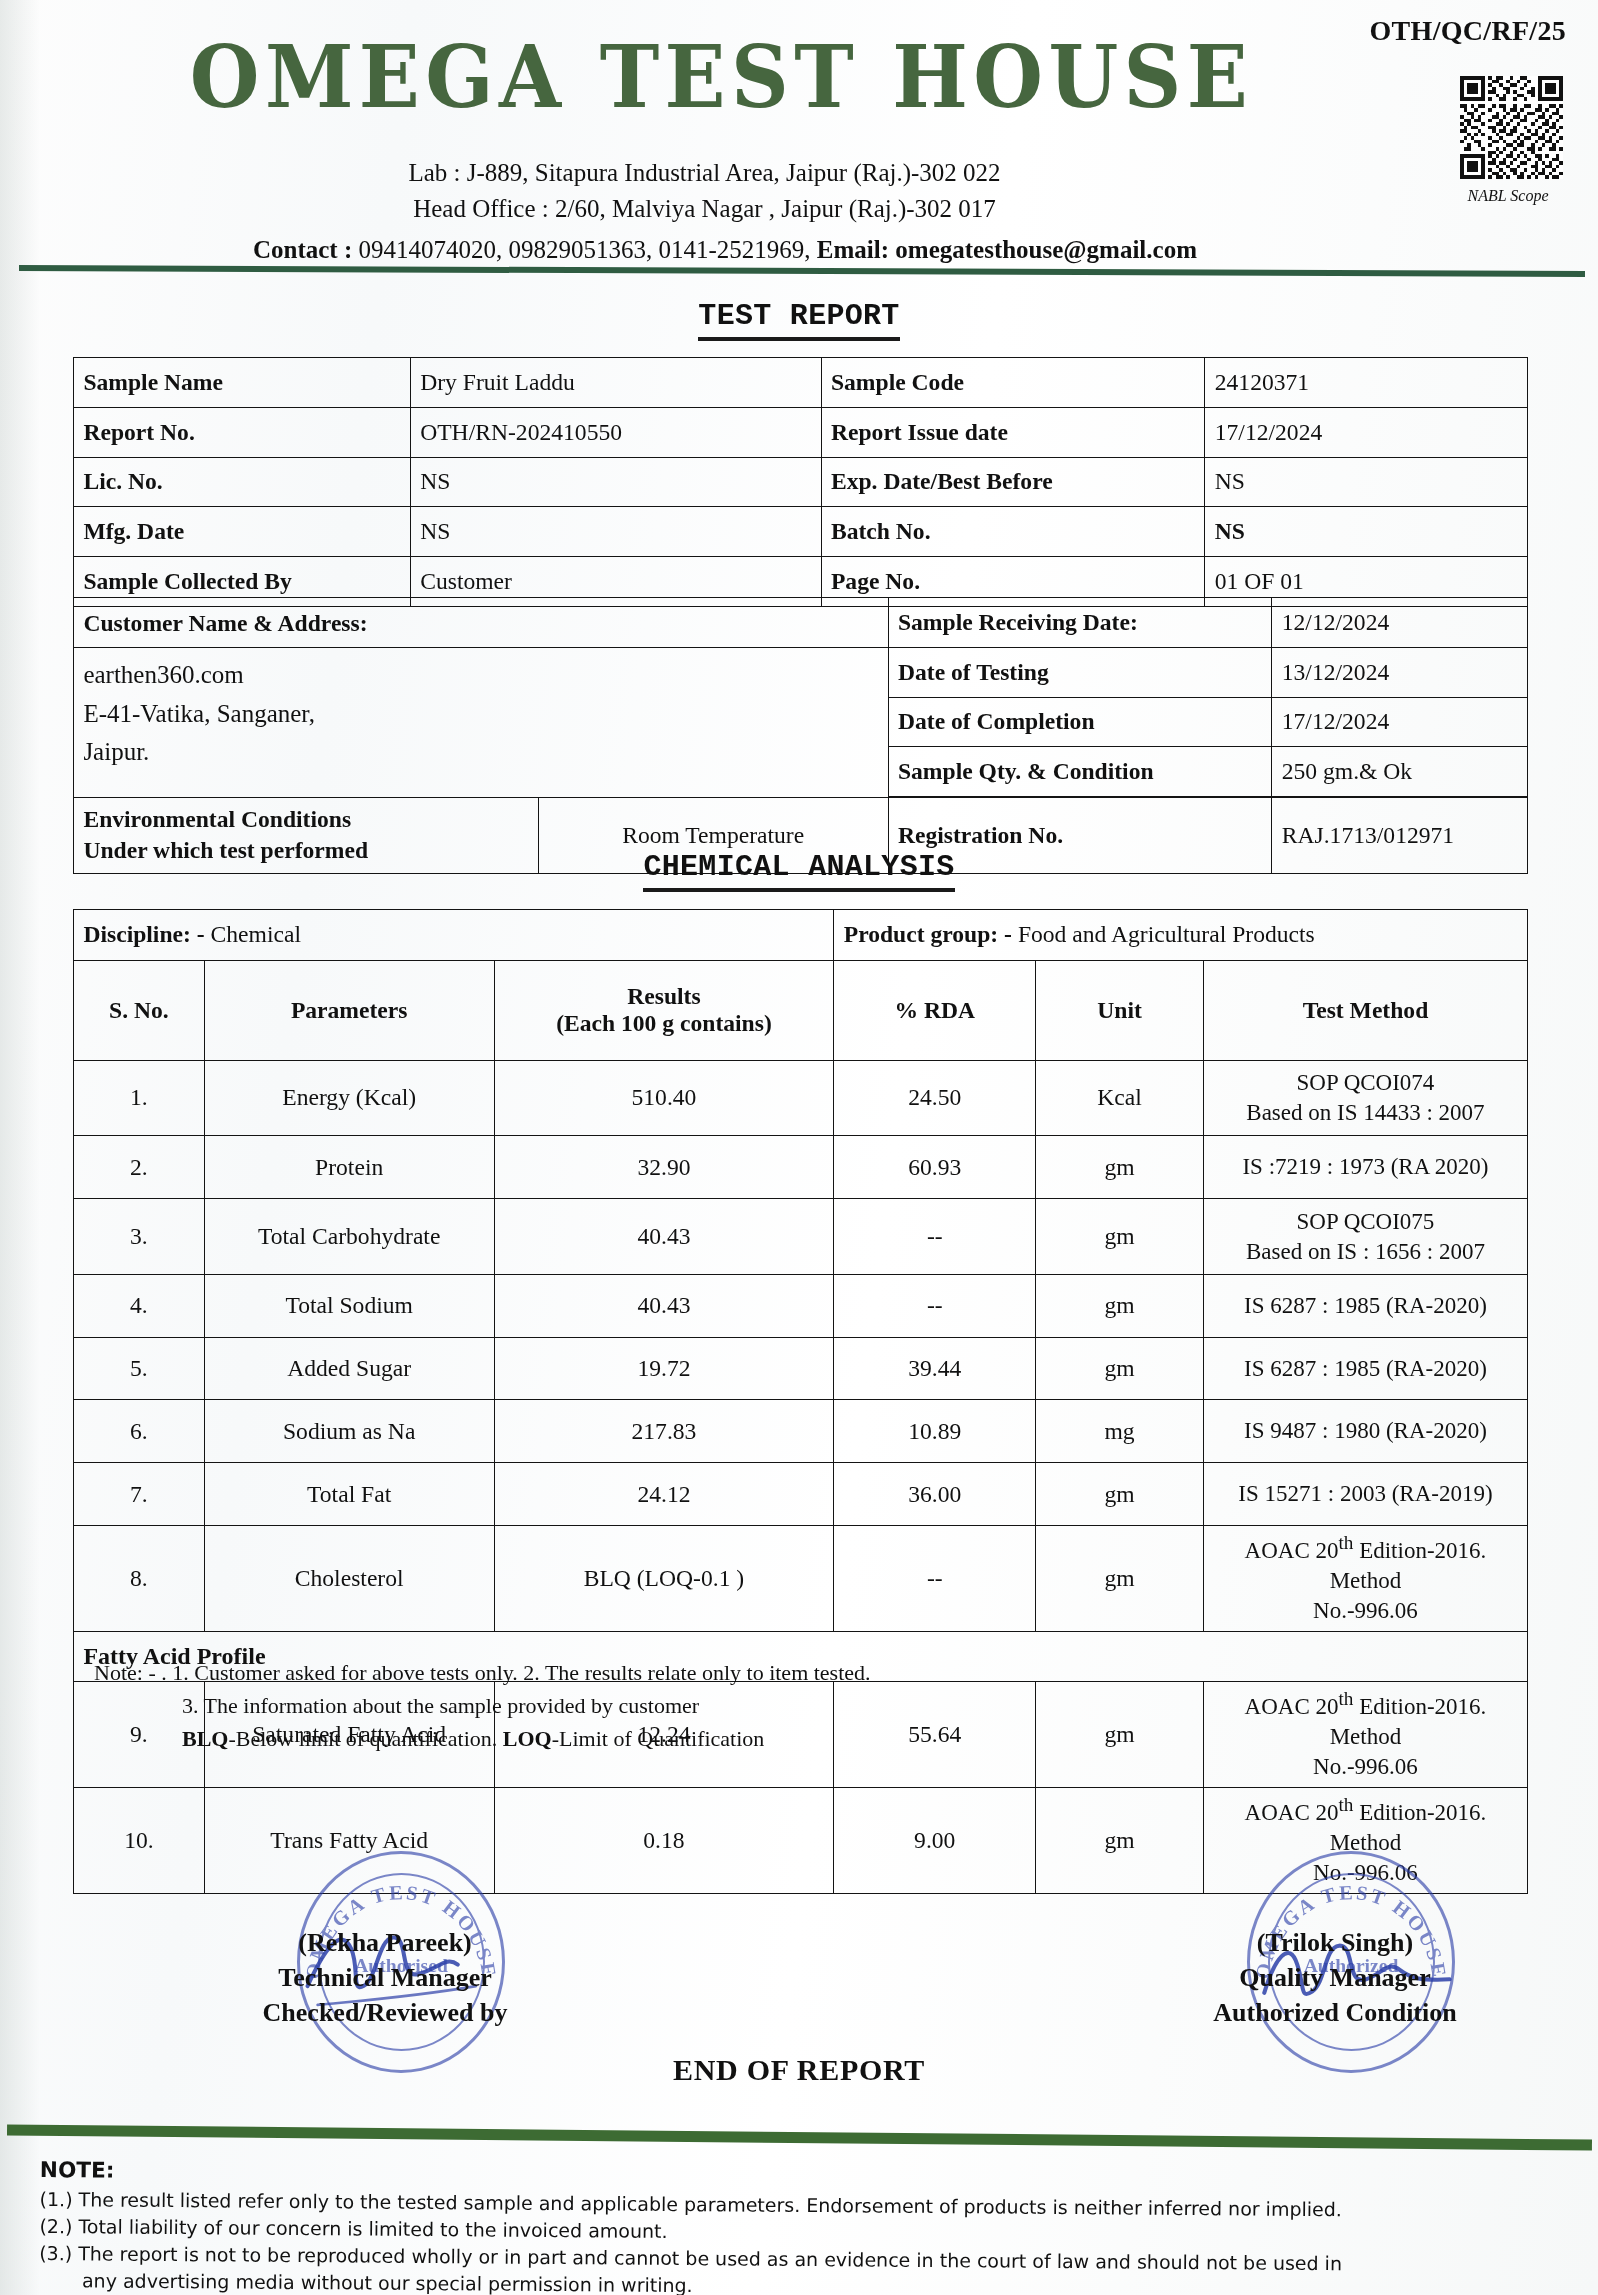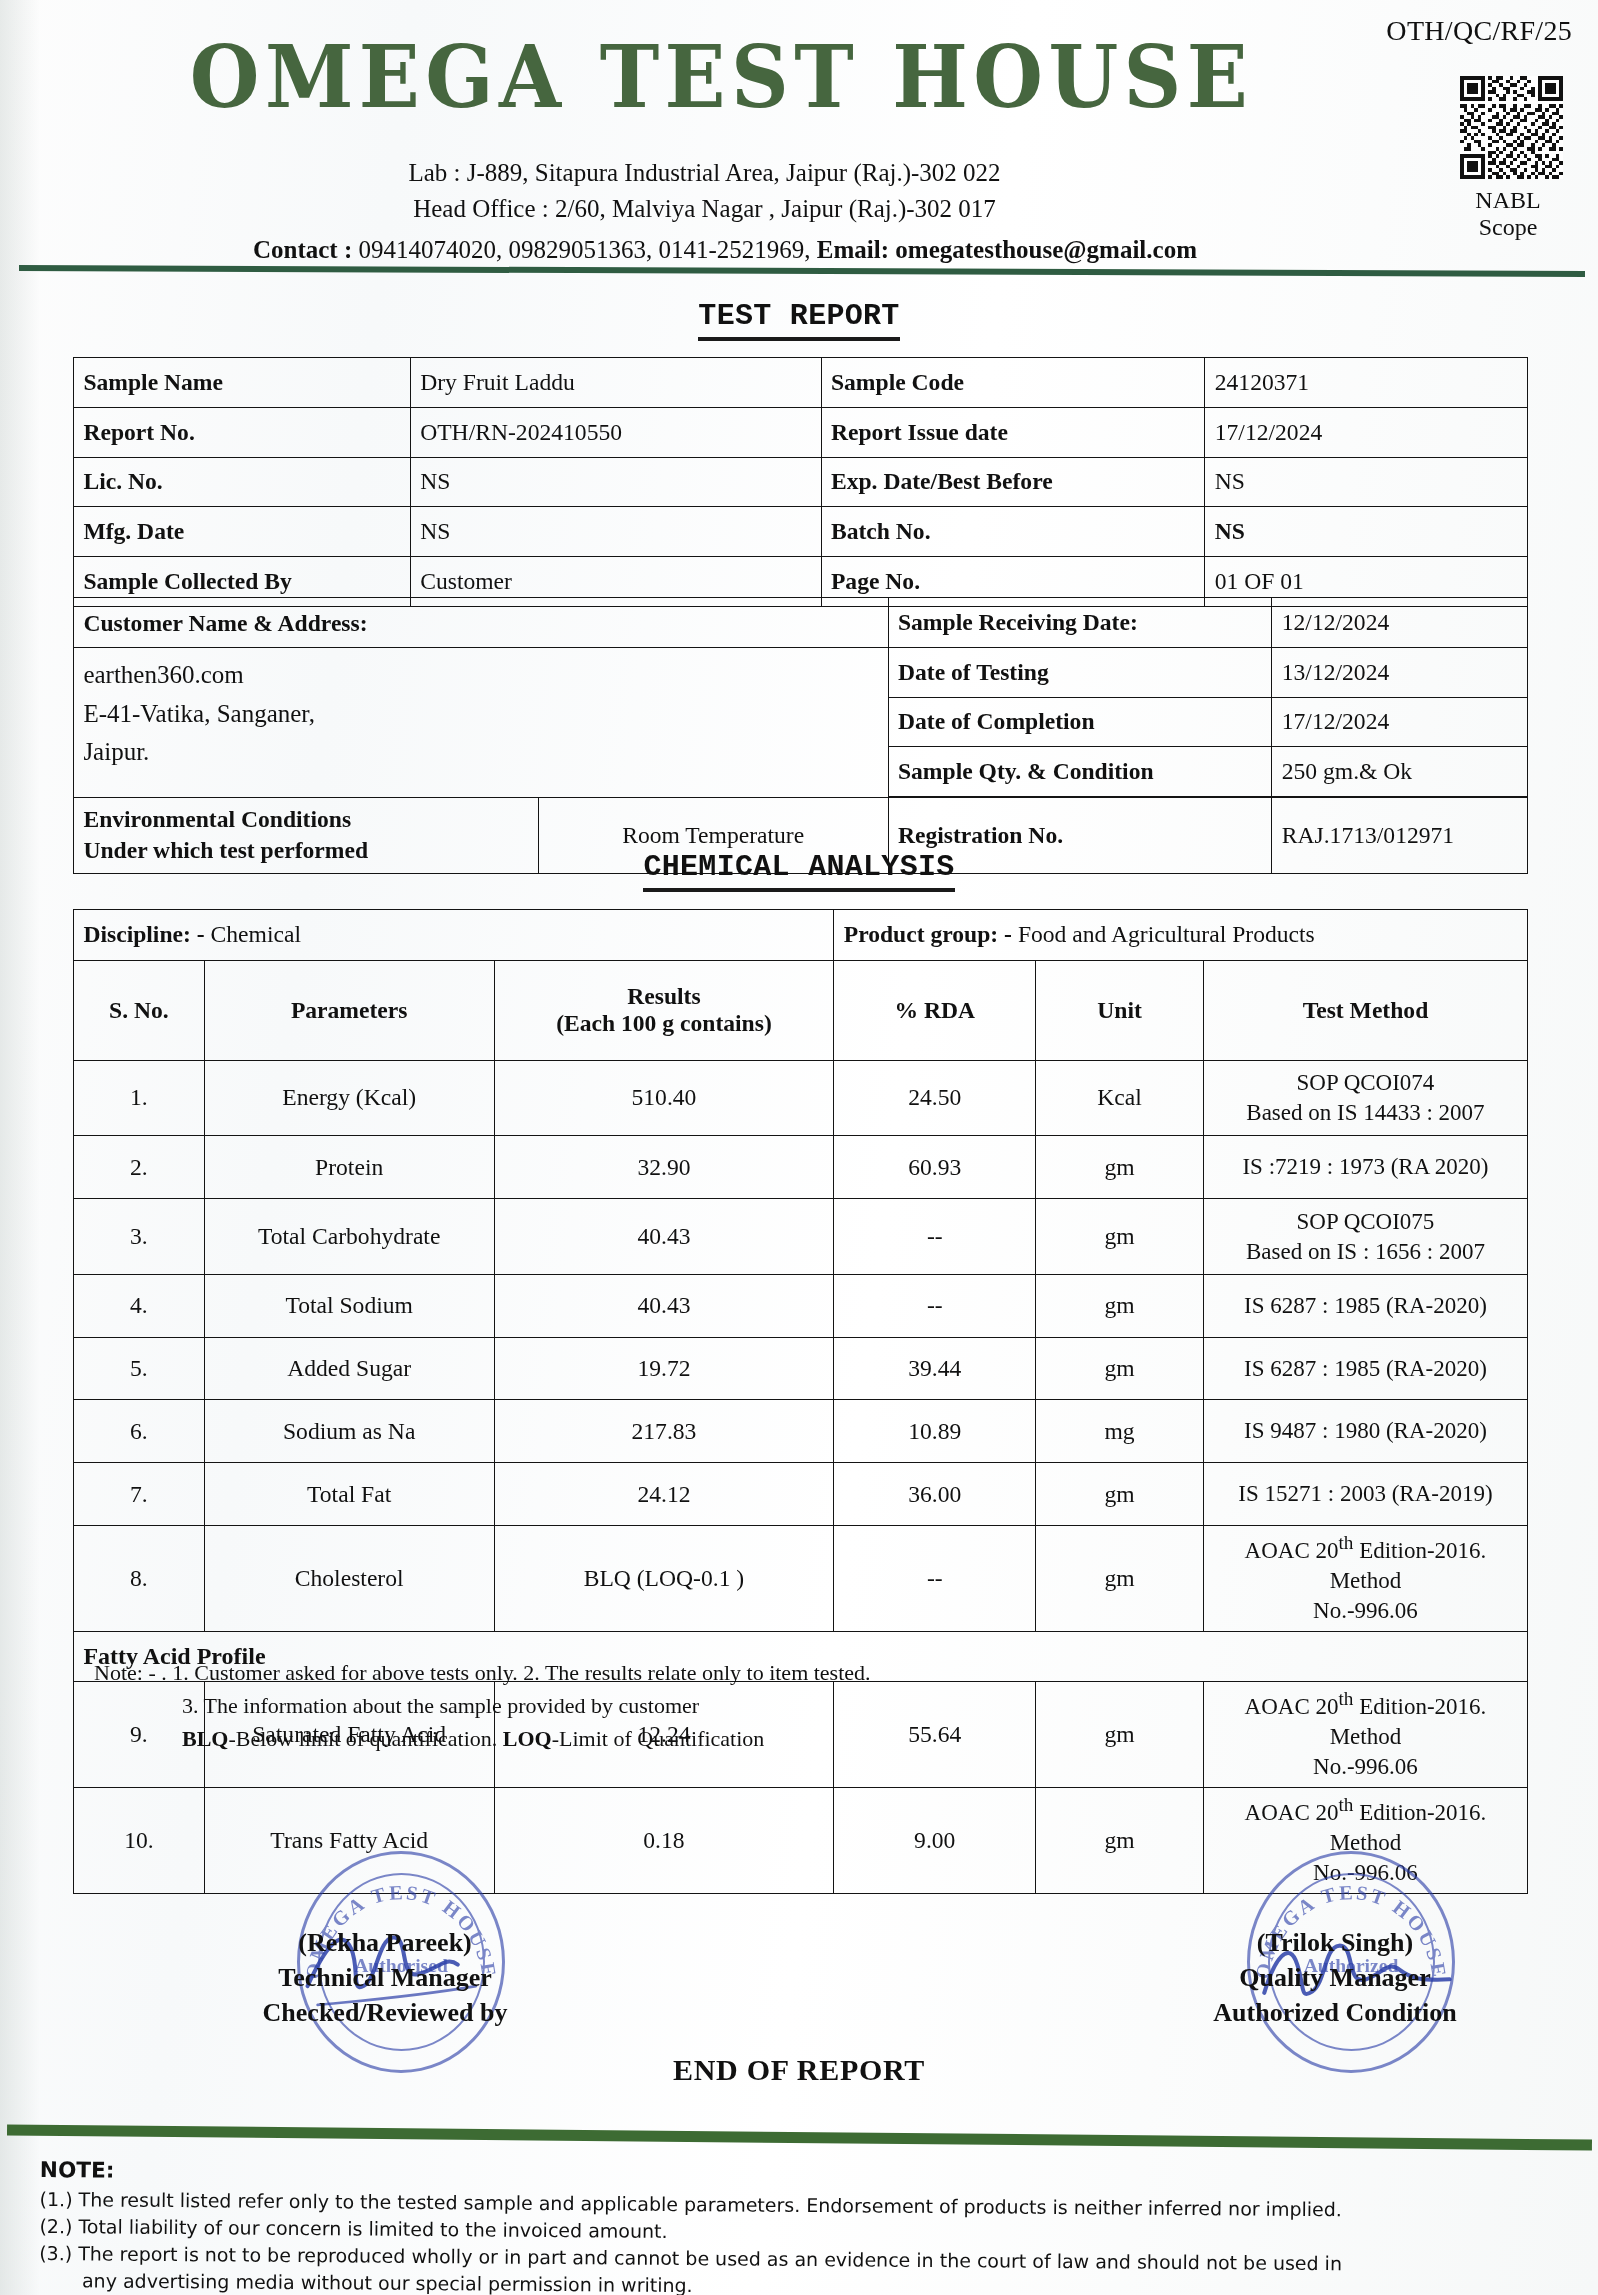--- a/index.html
+++ b/index.html
@@ -18,22 +18,22 @@
   }
   .scanshade{
     position:absolute;left:0;top:0;width:40px;height:100%;
     background:linear-gradient(90deg,rgba(150,165,160,.22),rgba(255,255,255,0));
     pointer-events:none;
   }
 
   
   .hdr{position:absolute;left:0;top:0;width:1598px;height:283px;}
   .formcode{
-    position:absolute;right:26px;top:15px;
-    font-size:28px;font-weight:normal;letter-spacing:0.3px;margin-left:16px;
+    position:absolute;right:32px;top:15px;
+    font-size:28px;font-weight:bold;letter-spacing:0.3px;margin-left:16px;
   }
   .brand{
     position:absolute;left:0;top:37px;width:1443px;
     text-align:center;
     font-family:"DejaVu Serif", serif;
     font-weight:bold;
     font-size:80px;
     letter-spacing:5.4px;
     color:#46663f;
     line-height:1.0;
@@ -50,21 +50,21 @@
   }
   .contact .light{font-weight:normal;}
   .qrbox{
     position:absolute;right:35px;top:76px;
     width:103px;height:103px;
     background:#fff;
   }
   .qrbox svg{display:block;}
   .nabl{
     position:absolute;right:26px;top:187px;
-    font-size:24px;text-align:center;width:128px;
+    font-size:16px;text-align:center;width:128px;font-style:italic;
   }
   .greenrule{
     position:absolute;left:19px;top:268px;width:1566px;height:6px;
     background:#2f5c42;
     transform:rotate(.22deg);
   }
 
   
   .sectitle{
     position:absolute;width:100%;text-align:center;

